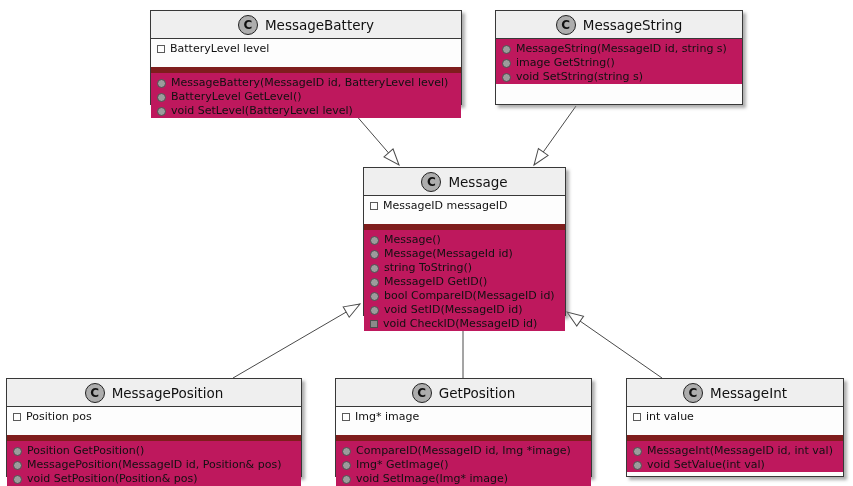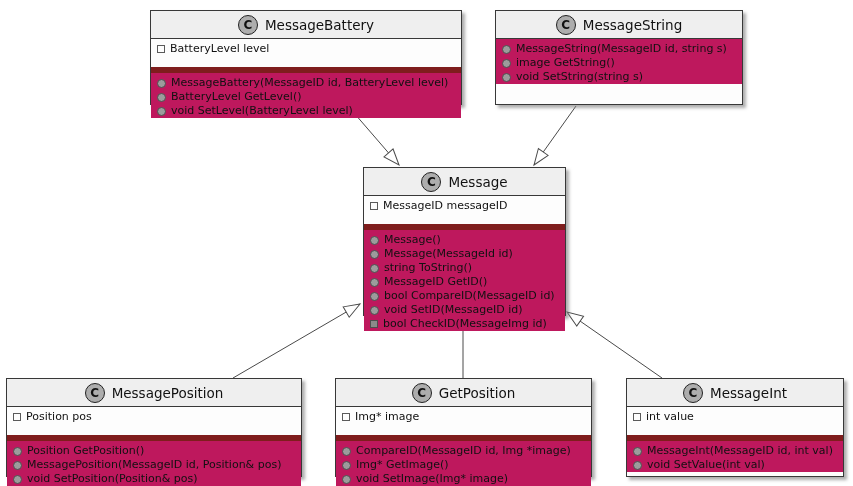--- a/index.html
+++ b/index.html
@@ -157,21 +157,21 @@
       <div class="member">
         <span class="mi mi-circle"></span>
         <span>bool CompareID(MessageID id)</span>
       </div>
       <div class="member">
         <span class="mi mi-circle"></span>
         <span>void SetID(MessageID id)</span>
       </div>
       <div class="member">
         <span class="mi mi-square-filled"></span>
-        <span>bool CheckID(MessageImg id)</span>
+        <span>void CheckID(MessageID id)</span>
       </div>
     </div>
   </div>
 
   <div class="uml-class" style="left:6px;top:378px;width:296px;height:99px;">
     <div class="uml-title">
       <span class="badge">C</span>
       <span>MessagePosition</span>
     </div>
     <div class="uml-fields">

